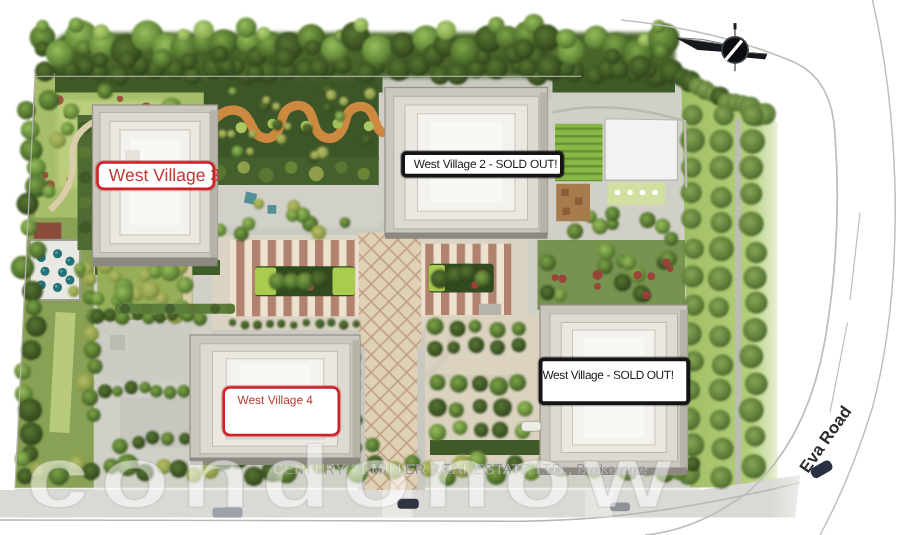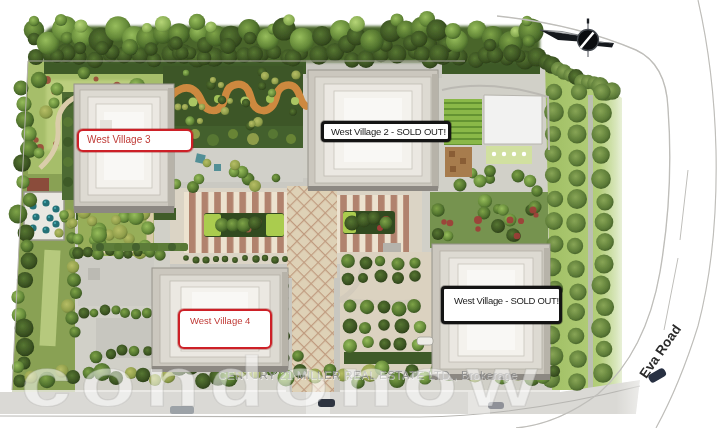--- a/index.html
+++ b/index.html
@@ -815,19 +815,19 @@
 <path d="M28,61 L465,61" stroke="#a9a7a0" stroke-width="1" fill="none"></path>
 <path d="M28,61 L12,390" stroke="#b3b1aa" stroke-width="1" fill="none"></path>
 
 <text x="218.6" y="379.6" font-family="Liberation Sans,sans-serif" font-size="11.5" fill="#ffffff" opacity="0.55" letter-spacing="0.4">CENTURY 21 MILLER REAL ESTATE LTD., Brokerage</text>
 <text x="218" y="379" font-family="Liberation Sans,sans-serif" font-size="11.5" fill="#8a8a8a" opacity="0.9" letter-spacing="0.4">CENTURY 21 MILLER REAL ESTATE LTD., Brokerage</text>
 
 <text x="16" y="406" font-family="Liberation Sans,sans-serif" font-size="70" font-weight="bold" fill="#ffffff" opacity="0.5" letter-spacing="7" stroke="#707070" stroke-opacity="0.3" stroke-width="1.2" transform="scale(1.295,1)" transform-origin="0 0">condonow</text>
 </svg>
 
 
-<div class="lbl red" style="left:77px;top:129px;width:116px;height:23px;font-size:10px;line-height:18px;padding-left:8px">West Village 3</div>
+<div class="lbl red" style="left:77px;top:129px;width:95px;height:23px;font-size:14px;line-height:18px;padding-left:8px">West Village 3</div>
 
 <div class="lbl blk" style="left:321px;top:121px;width:130px;height:21px;font-size:9.5px;line-height:16px;padding-left:7px;letter-spacing:-0.2px">West Village 2 - SOLD OUT!</div>
 
 <div class="lbl red" style="left:178px;top:309px;width:94px;height:40px;font-size:9.5px;line-height:20px;padding-left:10px">West Village 4</div>
 
-<div class="lbl blk" style="left:441px;top:286px;width:121px;height:38px;font-size:9.5px;line-height:11px;padding:6px 0 0 10px;letter-spacing:-0.3px">West Village - SOLD OUT!</div>
+<div class="lbl blk" style="left:431px;top:286px;width:121px;height:38px;font-size:9.5px;line-height:11px;padding:6px 0 0 0;letter-spacing:-0.3px">West Village - SOLD OUT!</div>
 </div>
 </body></html>

